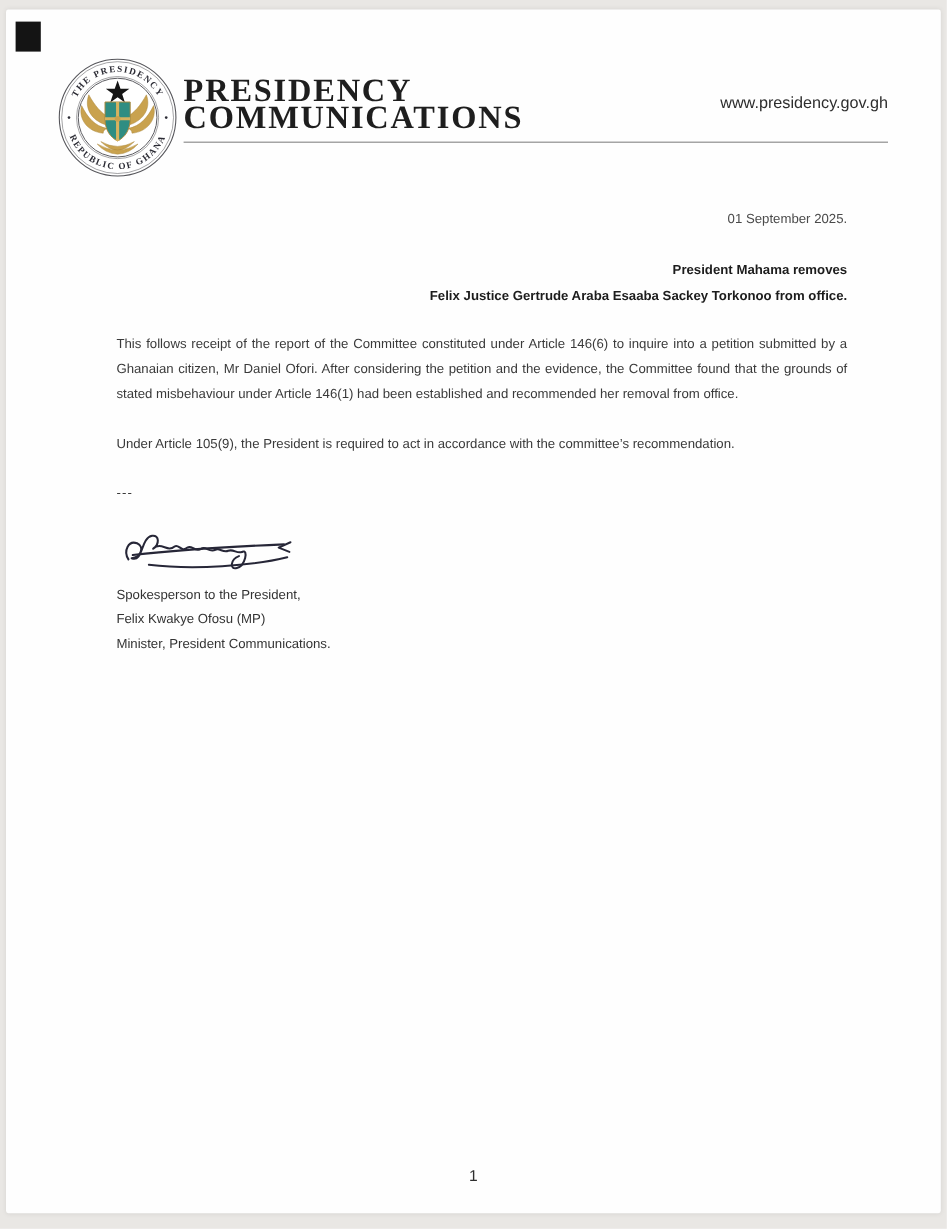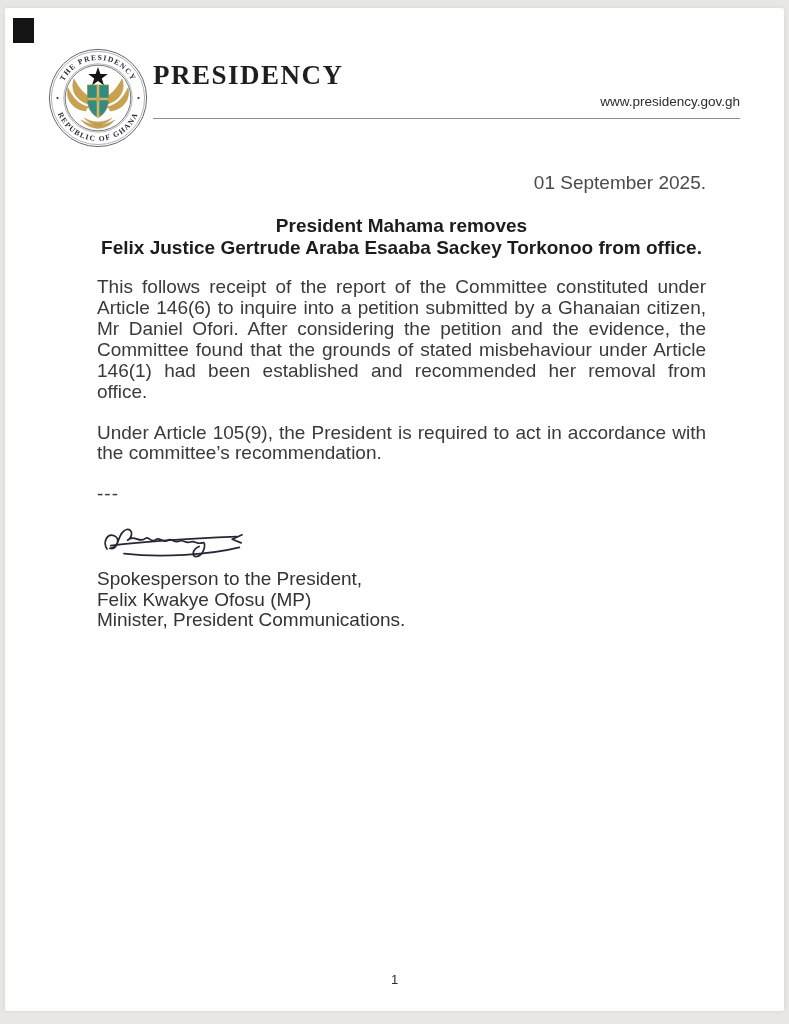--- a/index.html
+++ b/index.html
@@ -20,35 +20,35 @@
   }
   
   .seal{position:absolute;left:43px;top:40px;width:100px;height:100px;}
   .org-block{
     position:absolute;left:148px;top:56px;width:360px;
     font-family:"Liberation Serif","DejaVu Serif",serif;
     font-weight:bold;color:#1e1e1e;
     font-size:27px;line-height:23px;letter-spacing:1.5px;
   }
   .website{
-    position:absolute;right:44px;top:86px;
+    position:absolute;right:44px;top:70px;
     font-size:13.5px;color:#2d2d2d;
   }
   .header-rule{
     position:absolute;left:148px;right:44px;top:110px;
     border-top:1.6px solid #8f8f8f;
   }
   
   .letter{
     position:absolute;left:92px;top:165px;width:609px;
-    font-size:19px;color:#3a3a3a;line-height:20.9px;
+    font-size:11px;color:#3a3a3a;line-height:20.9px;
   }
   .date-line{text-align:right;margin:0 0 21px 0;color:#4a4a4a;}
   .title-block{
-    text-align:center;font-weight:bold;color:#1c1c1c;
+    text-align:right;font-weight:bold;color:#1c1c1c;
     line-height:21.6px;margin:0 0 19px 0;
   }
   .para{margin:0 0 20px 0;text-align:justify;}
   .separator{margin:4px 0 14px 0;letter-spacing:1px;color:#3a3a3a;}
   .signature-svg{display:block;margin:6px 0 4px 2px;}
   .sig-line{line-height:20.6px;color:#333333;}
   
   .page-number{
     position:absolute;left:0;right:0;bottom:24px;
     text-align:center;font-size:13px;color:#2e2e2e;
@@ -98,20 +98,21 @@
       <path d="M50 19 L52.4 26 L59.8 26 L53.8 30.4 L56.1 37.4 L50 33 L43.9 37.4 L46.2 30.4 L40.2 26 L47.6 26 Z" fill="#151515"></path>
 
       <path d="M39.5 37 L60.5 37 L60.5 51 C60.5 60.5 56 66.5 50 69.5 C44 66.5 39.5 60.5 39.5 51 Z" fill="#2f8d82" stroke="#ab873a" stroke-width="0.8"></path>
       <path d="M50 37 L50 69.5 M39.5 51 L60.5 51" stroke="#d6b25f" stroke-width="2.6" fill="none"></path>
       <circle cx="50" cy="51" r="2.4" fill="#c9a24e"></circle>
     </g>
   </svg>
 
   <div class="org-block">
     <div>PRESIDENCY</div>
+    <div>COMMUNICATIONS</div>
   </div>
   <div class="website">www.presidency.gov.gh</div>
   <div class="header-rule"></div>
 
   <div class="letter">
     <p class="date-line">01 September 2025.</p>
 
     <div class="title-block">
       <div>President Mahama removes</div>
       <div>Felix Justice Gertrude Araba Esaaba Sackey Torkonoo from office.</div>

